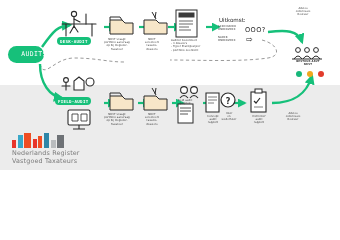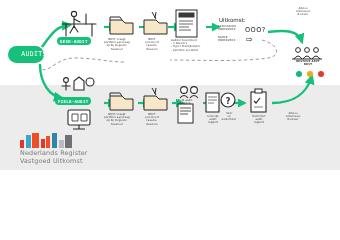--- a/index.html
+++ b/index.html
@@ -190,28 +190,28 @@
   <div class="lbl" style="left:219px;top:112px;width:20px;white-space:pre-line;">Hoor
 en
 wederhoor</div>
   <div class="lbl" style="left:246px;top:115px;width:26px;white-space:pre-line;">Definitief
 audit
 rapport</div>
   <div class="lbl" style="left:278px;top:112px;width:30px;white-space:pre-line;">Advies
 commissie
 Bestuur</div>
 
-  <div style="position:absolute;left:20px;top:132px;">
+  <div style="position:absolute;left:12px;top:132px;">
     <div id="logo-bars" style="display:flex;align-items:flex-end;gap:1.6px;height:16px;">
         <div style="width: 4px; height: 8px; background: rgb(232, 53, 42);"></div>
         <div style="width: 5px; height: 13px; background: rgb(58, 168, 200);"></div>
         <div style="width: 7px; height: 15px; background: rgb(240, 78, 35);"></div>
         <div style="width: 4px; height: 9px; background: rgb(232, 53, 42);"></div>
         <div style="width: 4px; height: 12px; background: rgb(240, 78, 35);"></div>
         <div style="width: 5px; height: 15px; background: rgb(46, 134, 168);"></div>
         <div style="width: 5px; height: 8px; background: rgb(185, 188, 190);"></div>
         <div style="width: 7px; height: 13px; background: rgb(110, 114, 118);"></div>
       </div>
     <div class="logotxt" style="position:static;margin-top:2px;">Nederlands Register</div>
-    <div class="logotxt" style="position:static;">Vastgoed Uitkomst</div>
+    <div class="logotxt" style="position:static;">Vastgoed Taxateurs</div>
   </div>
 
 </div>
 
 </body></html>

